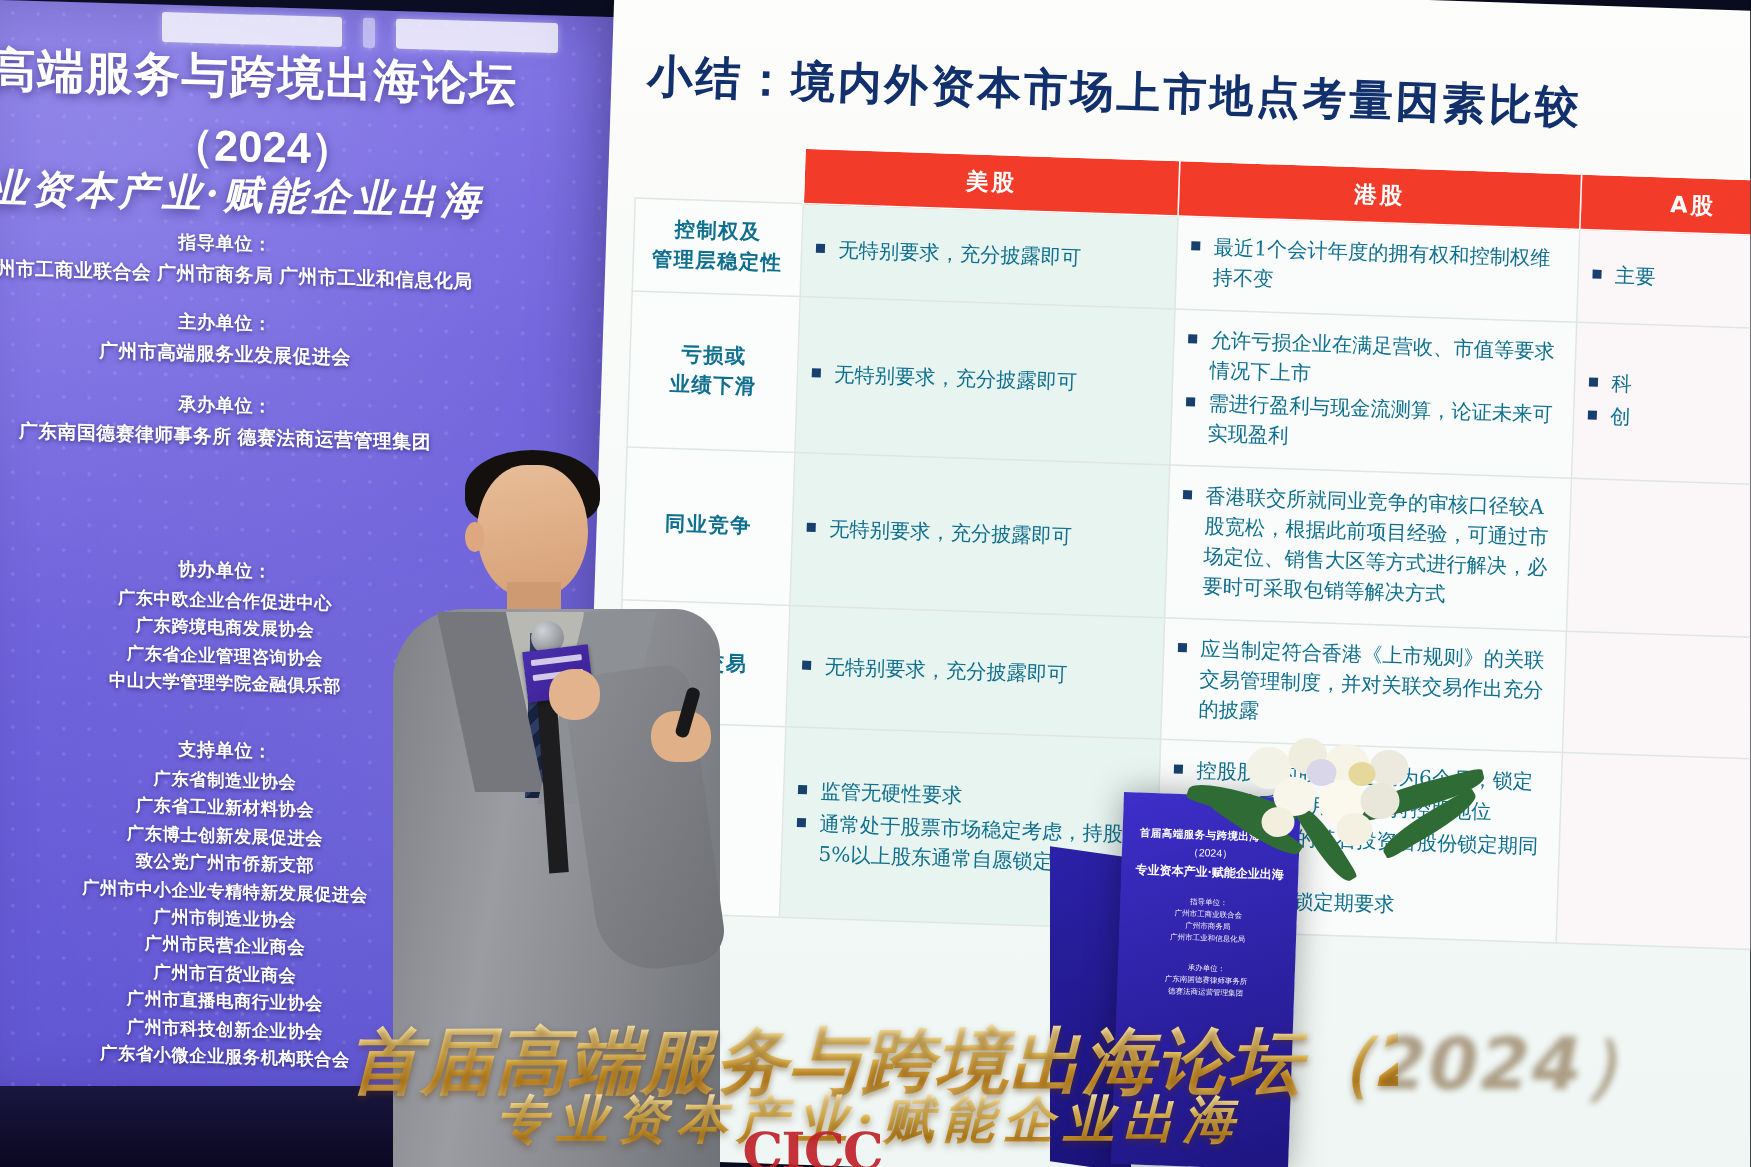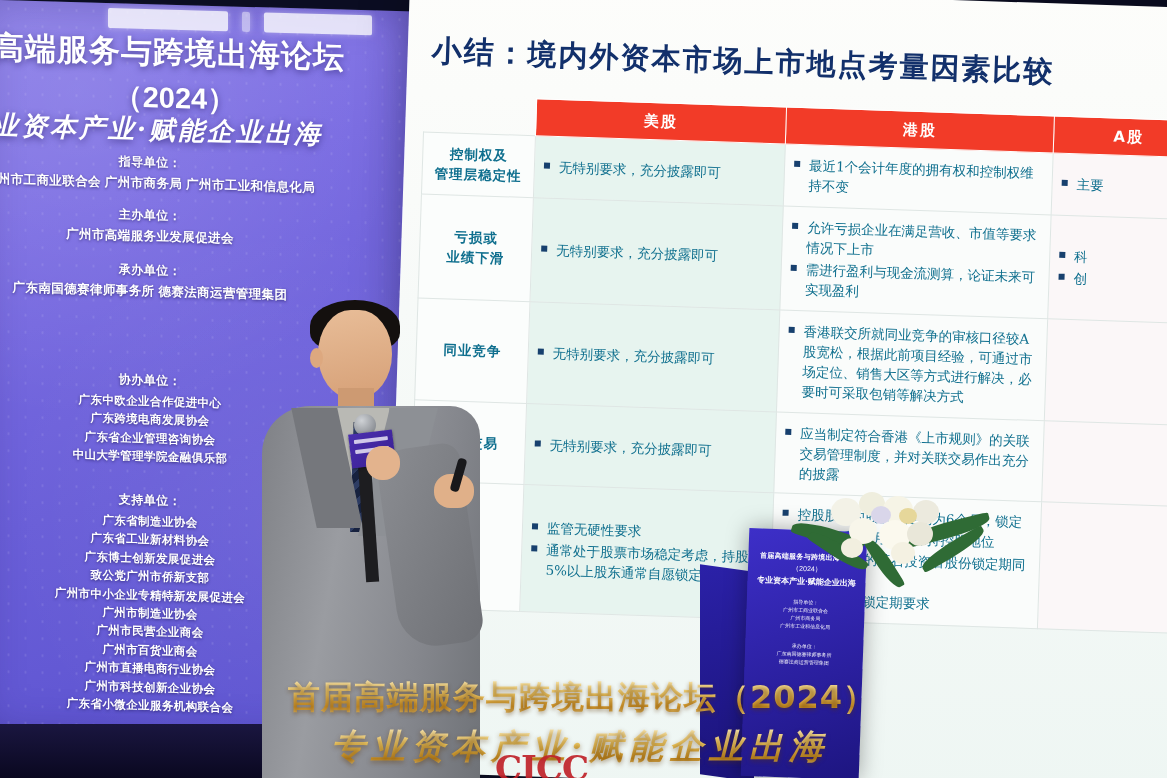--- a/index.html
+++ b/index.html
@@ -160,26 +160,26 @@
   .flowers{position:absolute;left:795px;top:492px;width:190px;height:96px;}
   .fl{position:absolute;border-radius:50%;}
   .leaf{position:absolute;background:#2f6b35;border-radius:60% 10% 60% 10%;}
 
   
   .gold-band{
     position:absolute;left:0;top:672px;width:1167px;height:106px;pointer-events:none;
   }
   .gold-l1{
     position:absolute;left:232px;top:4px;width:700px;text-align:center;
-    font-size:32px;font-weight:bold;letter-spacing:1px;
+    font-size:48px;font-weight:bold;letter-spacing:1px;
     font-family:"DejaVu Sans",sans-serif;
     color:#f5cf6a;
     background:linear-gradient(180deg,#fff1c2 0%,#f3ce6b 40%,#d79a2a 70%,#f7e6a8 100%);
     -webkit-background-clip:text;background-clip:text;-webkit-text-fill-color:transparent;
-    text-shadow:0 2px 4px rgba(90,50,0,.45);white-space:nowrap;
+    text-shadow:0 2px 4px rgba(90,50,0,.45);white-space:nowrap;font-style:italic;
   }
   .gold-l2{
     position:absolute;left:270px;top:52px;width:620px;text-align:center;
     font-size:34px;font-weight:bold;font-style:italic;letter-spacing:6px;
     font-family:"DejaVu Serif",serif;
     background:linear-gradient(180deg,#fff3cc 0%,#f0c95f 45%,#c98f21 75%,#f8e9b2 100%);
     -webkit-background-clip:text;background-clip:text;-webkit-text-fill-color:transparent;
     text-shadow:0 2px 5px rgba(90,50,0,.45);white-space:nowrap;
   }
   .cicc{

